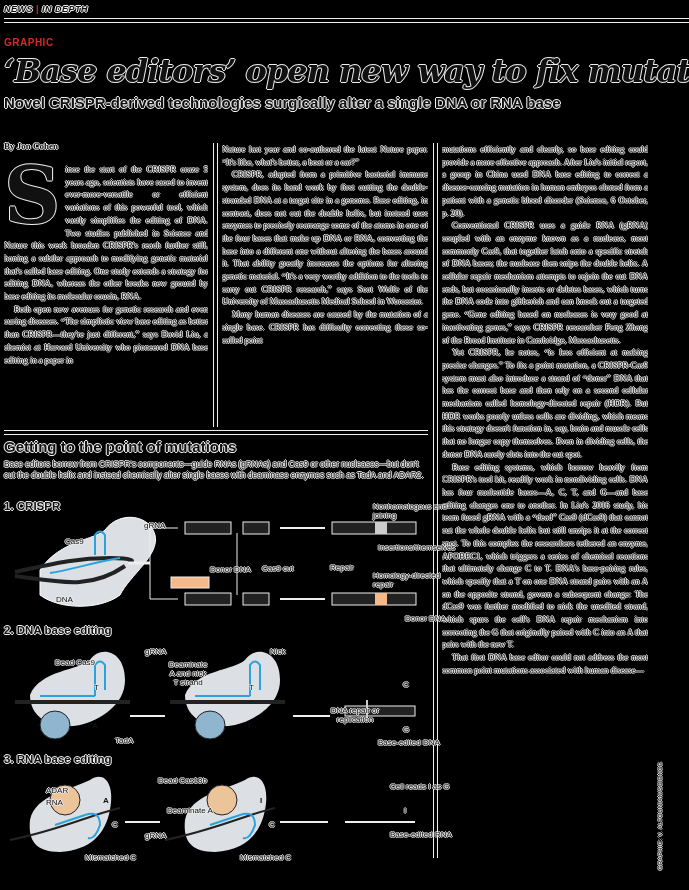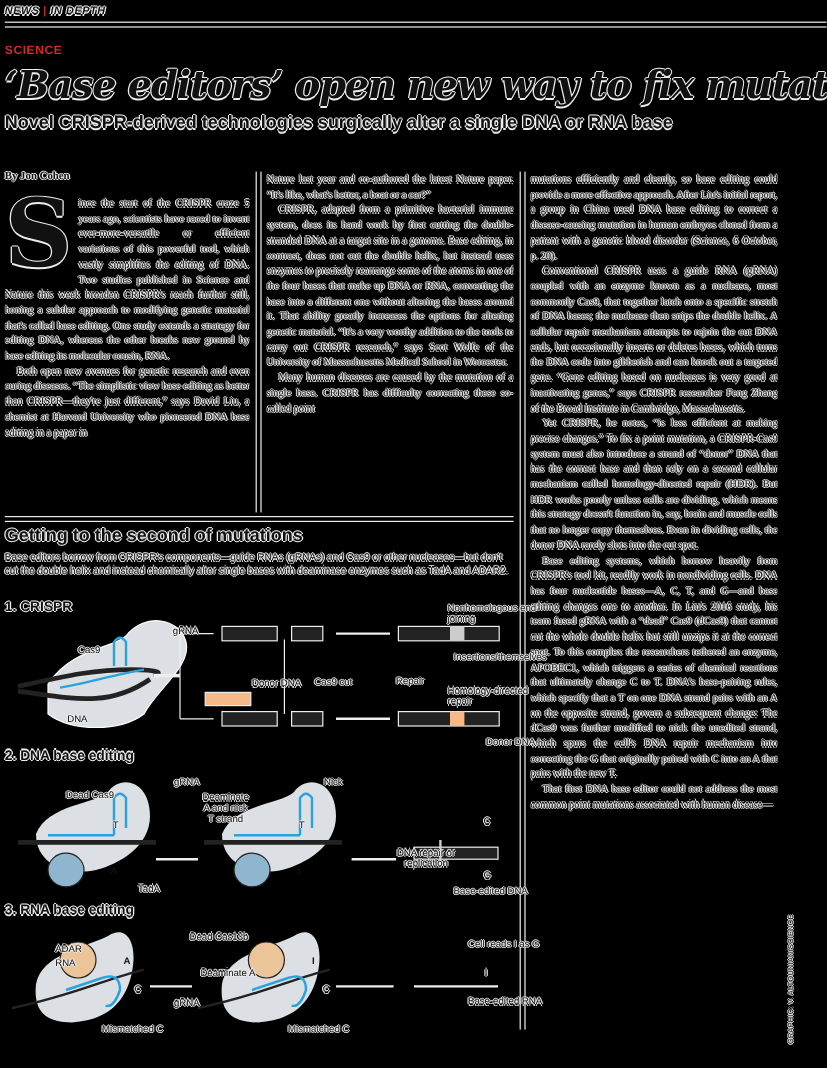--- a/index.html
+++ b/index.html
@@ -30,21 +30,21 @@
 </head>
 <body>
 
 <div class="abs sec outl" style="left:4px;top:4px;text-align:center;">
   <span>NEWS</span>
   <span class="red" style="color:#d62828;text-shadow:none;font-style:normal;">|</span>
   <span>IN DEPTH</span>
 </div>
 <div class="abs topline" style="left:4px;top:18px;width:685px;"></div>
 
-<div class="abs kicker red" style="left:4px;top:37px;">SCIENCE</div>
+<div class="abs kicker red" style="left:4px;top:37px;">GRAPHIC</div>
 <div class="abs headline outl" style="left:4px;top:52px;">‘Base editors’ open new way to fix mutations</div>
 <div class="abs deck outl" style="left:4px;top:94px;">Novel CRISPR-derived technologies surgically alter a single DNA or RNA base</div>
 
 <div class="abs byline outl" style="left:4px;top:141px;">By Jon Cohen</div>
 
 <div class="abs col outl" style="left:4px;top:163px;width:204px;height:262px;overflow:hidden;">
   <span class="dropcap">S</span>
   <p class="first">ince the start of the CRISPR craze 5 years ago, scientists have raced to invent ever-more-versatile or efficient variations of this powerful tool, which vastly simplifies the editing of DNA. Two studies published in Science and Nature this week broaden CRISPR's reach further still, honing a subtler approach to modifying genetic material that's called base editing. One study extends a strategy for editing DNA, whereas the other breaks new ground by base editing its molecular cousin, RNA.</p>
   <p>Both open new avenues for genetic research and even curing diseases. “The simplistic view base editing as better than CRISPR—they're just different,” says David Liu, a chemist at Harvard University who pioneered DNA base editing in a paper in</p>
 </div>
@@ -61,21 +61,21 @@
   <p class="first">mutations efficiently and cleanly, so base editing could provide a more effective approach. After Liu's initial report, a group in China used DNA base editing to correct a disease-causing mutation in human embryos cloned from a patient with a genetic blood disorder (Science, 6 October, p. 20).</p>
   <p>Conventional CRISPR uses a guide RNA (gRNA) coupled with an enzyme known as a nuclease, most commonly Cas9, that together latch onto a specific stretch of DNA bases; the nuclease then snips the double helix. A cellular repair mechanism attempts to rejoin the cut DNA ends, but occasionally inserts or deletes bases, which turns the DNA code into gibberish and can knock out a targeted gene. “Gene editing based on nucleases is very good at inactivating genes,” says CRISPR researcher Feng Zhang of the Broad Institute in Cambridge, Massachusetts.</p>
   <p>Yet CRISPR, he notes, “is less efficient at making precise changes.” To fix a point mutation, a CRISPR-Cas9 system must also introduce a strand of “donor” DNA that has the correct base and then rely on a second cellular mechanism called homology-directed repair (HDR). But HDR works poorly unless cells are dividing, which means this strategy doesn't function in, say, brain and muscle cells that no longer copy themselves. Even in dividing cells, the donor DNA rarely slots into the cut spot.</p>
   <p>Base editing systems, which borrow heavily from CRISPR's tool kit, readily work in nondividing cells. DNA has four nucleotide bases—A, C, T, and G—and base editing changes one to another. In Liu's 2016 study, his team fused gRNA with a “dead” Cas9 (dCas9) that cannot cut the whole double helix but still unzips it at the correct spot. To this complex the researchers tethered an enzyme, APOBEC1, which triggers a series of chemical reactions that ultimately change C to T. DNA's base-pairing rules, which specify that a T on one DNA strand pairs with an A on the opposite strand, govern a subsequent change: The dCas9 was further modified to nick the unedited strand, which spurs the cell's DNA repair mechanism into correcting the G that originally paired with C into an A that pairs with the new T.</p>
   <p>That first DNA base editor could not address the most common point mutations associated with human disease—</p>
 </div>
 
 <div class="abs credit outl" style="left:657px;top:600px;height:270px;">GRAPHIC: V. ALTOUNIAN/SCIENCE</div>
 
 <div class="abs hrule" style="left:4px;top:430px;width:424px;"></div>
-<div class="abs g-title outl" style="left:4px;top:438px;">Getting to the second of mutations</div>
+<div class="abs g-title outl" style="left:4px;top:438px;">Getting to the point of mutations</div>
 <div class="abs g-sub outl" style="left:4px;top:459px;width:420px;">Base editors borrow from CRISPR's components—guide RNAs (gRNAs) and Cas9 or other nucleases—but don't cut the double helix and instead chemically alter single bases with deaminase enzymes such as TadA and ADAR2.</div>
 
 <div class="abs g-step outl" style="left:4px;top:500px;">1. CRISPR</div>
 <svg class="abs" style="left:0;top:500px;" width="430" height="125">
   <path d="M40 70 C60 40,95 40,105 30 C120 10,150 15,155 35 C160 55,130 75,120 95 C100 110,60 110,40 95 Z" fill="#dcdfe3" stroke="#fff" stroke-width="1"></path>
   <path d="M15 72 C60 62,80 58,110 58 C135 58,135 62,128 62" stroke="#222" stroke-width="4" fill="none"></path>
   <path d="M15 76 C60 82,90 90,125 66" stroke="#222" stroke-width="4" fill="none"></path>
   <path d="M50 73 C70 70,95 62,120 58" stroke="#29a3dd" stroke-width="2" fill="none"></path>
   <path d="M95 55 L95 35 Q100 28,105 35 L105 55" stroke="#29a3dd" stroke-width="2" fill="none"></path>
   <line x1="128" y1="63" x2="150" y2="63" stroke="#eee" stroke-width="3"></line>

